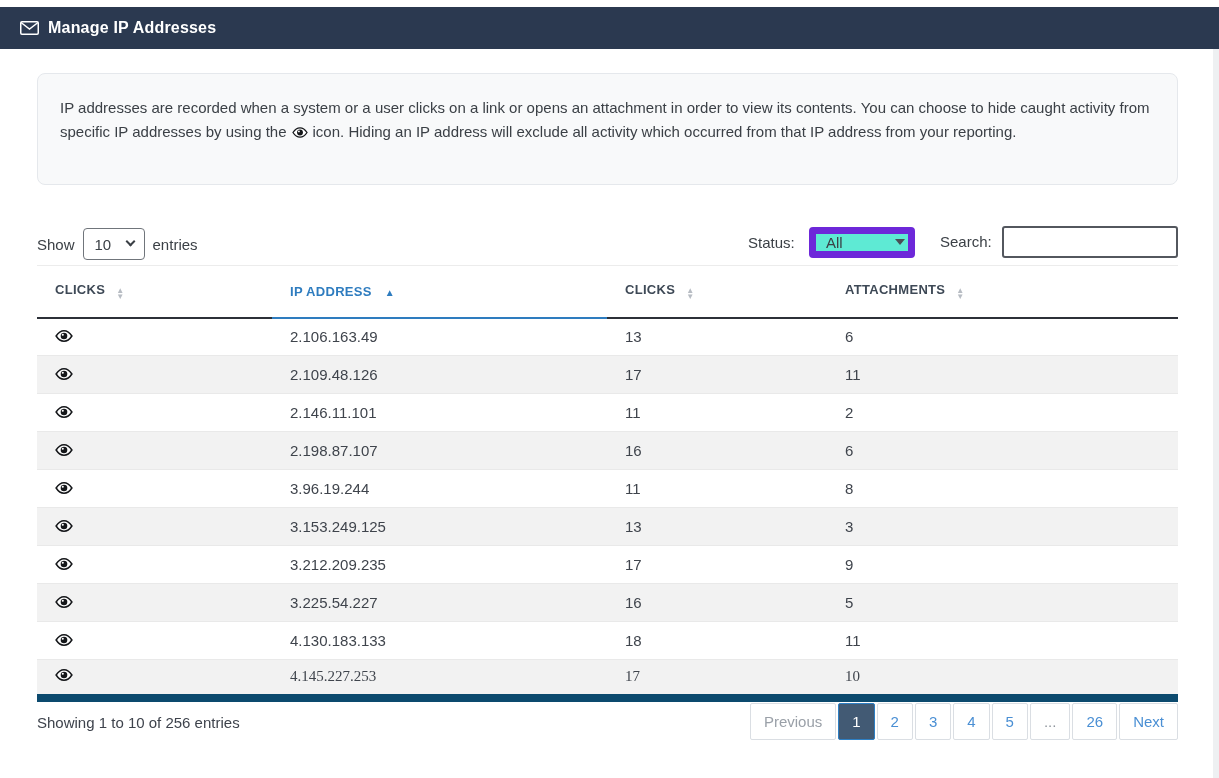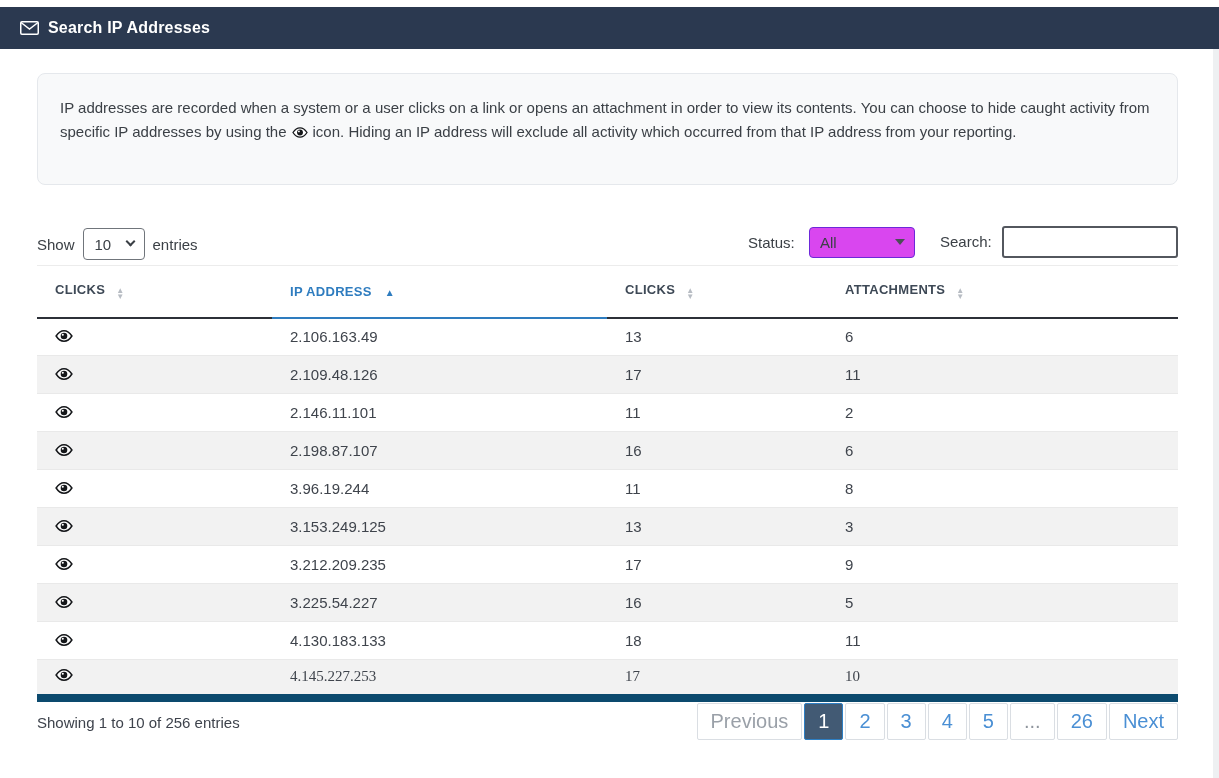--- a/index.html
+++ b/index.html
@@ -19,55 +19,55 @@
 
   
   .controls { position:absolute; top:222px; left:37px; width:1141px; height:42px; font-size:15px; color:#3b4046; }
   .show-group { position:absolute; left:0; top:6px; display:flex; align-items:center; gap:8px;justify-content:space-between; }
   .select-wrap { position:relative; display:inline-block; }
   select { appearance:none; -webkit-appearance:none; font-family:"Liberation Sans", sans-serif; font-size:15px; color:#3b4046; outline:none; }
   .show-select { width:62px; height:32px; border:1px solid #70757b; border-radius:4px; background:#fff; padding-left:11px; }
   .show-caret { position:absolute; right:11px; top:10px; width:7px; height:7px; border-right:2px solid #3a3f45; border-bottom:2px solid #3a3f45; transform:rotate(45deg); pointer-events:none; }
   .status-label { position:absolute; left:711px; top:12px; }
   .status-wrap { position:absolute; left:772px; top:5px; }
-  .status-select { width:106px; height:31px; border:1px solid #6d28d9; border-radius:4px; background:#d946ef; padding-left:10px; }
+  .status-select { width:106px; height:31px; border:7px solid #6d28d9; border-radius:4px; background:#5eead4; padding-left:10px; }
   .status-caret { position:absolute; right:10px; top:12px; width:0; height:0; border-left:5px solid transparent; border-right:5px solid transparent; border-top:6px solid #4a4f56; pointer-events:none; }
   .search-label { position:absolute; left:903px; top:11px; }
   .search-input { position:absolute; left:965px; top:4px; width:176px; height:32px; border:2px solid #53575e; border-radius:3px; background:#fff; padding:0 8px; font-size:15px; font-family:"Liberation Sans", sans-serif; outline:none; }
 
   
   .ip-table { position:absolute; top:265px; left:37px; width:1141px; border-collapse:collapse; table-layout:fixed; }
   .ip-table thead th { height:52px; text-align:left; padding-left:18px; font-size:13px; font-weight:bold; color:#3e4956; letter-spacing:.3px; border-top:1px solid #ececec; border-bottom:2px solid #2c3038; cursor:pointer; vertical-align:middle; background:#fff; }
   .ip-table thead th.sorted { border-bottom:2px solid #2e7cbf; color:#2e7cbf; }
   .sort-icon.both { display:inline-flex; flex-direction:column; font-size:8px; line-height:6px; color:#b7bcc3; margin-left:11px; vertical-align:1px; }
   .sort-icon.asc { font-size:10px; color:#2e7cbf; margin-left:13px; }
   .ip-table tbody td { height:38px; padding-left:18px; font-size:15px; color:#3f444c; border-bottom:1px solid #e9e9e9; vertical-align:middle; background:#fff; }
   .ip-table tbody tr:nth-child(even) td { background:#f2f2f2; }
   .ip-table tbody tr:last-child td { border-bottom:8px solid #0c4a6e;font-family:Liberation Serif, serif; }
   .eye-btn { display:inline-flex; align-items:center; cursor:pointer; }
 
   
   .summary { position:absolute; top:714px; left:37px; font-size:15px; color:#3e434c; }
   .pagination { position:absolute; top:703px; right:41px; display:flex; gap:2px; }
-  .page-btn { height:37px; line-height:35px; padding:0 13px; min-width:36px; text-align:center; font-size:20px; border:1px solid #dadee3; border-radius:2px; background:#fff; color:#4a8fd4; cursor:pointer; }
+  .page-btn { height:37px; line-height:35px; padding:0 13px; min-width:36px; text-align:center; font-size:15px; border:1px solid #dadee3; border-radius:2px; background:#fff; color:#4a8fd4; cursor:pointer; }
   .page-btn.disabled { color:#9aa0a8; cursor:default; }
   .page-btn.ellipsis { color:#8f959d; cursor:default; }
   .page-btn.active { background:#425a74; border-color:#2d7fc4; color:#ffffff; }
 </style>
 </head>
 <body>
 
 <div class="titlebar">
   <span class="env-icon">
     <svg width="19" height="14" viewBox="0 0 19 14">
         <rect x="0.75" y="0.75" width="17.5" height="12.5" rx="1.2" fill="none" stroke="#fff" stroke-width="1.5"></rect>
         <path d="M1 1.5 L9.5 8 L18 1.5" fill="none" stroke="#fff" stroke-width="1.5"></path>
       </svg>
   </span>
-  <span class="title">Search IP Addresses</span>
+  <span class="title">Manage IP Addresses</span>
 </div>
 
 <div class="scrollbar-track"></div>
 
 <div class="infobox">
   <span>IP addresses are recorded when a system or a user clicks on a link or opens an attachment in order to view its contents. You can choose to hide caught activity from specific IP addresses by using the</span><span class="inline-eye"><svg width="16" height="11" viewBox="0 0 24 16">
         <path d="M12 1 C6 1 1.5 8 1.5 8 S6 15 12 15 22.5 8 22.5 8 18 1 12 1 Z" fill="#fff" stroke="#15171a" stroke-width="2"></path>
         <circle cx="12" cy="8" r="4.4" fill="#15171a"></circle>
         <circle cx="10.4" cy="6.4" r="1.4" fill="#fff"></circle>
       </svg></span><span>icon. Hiding an IP address will exclude all activity which occurred from that IP address from your reporting.</span>

